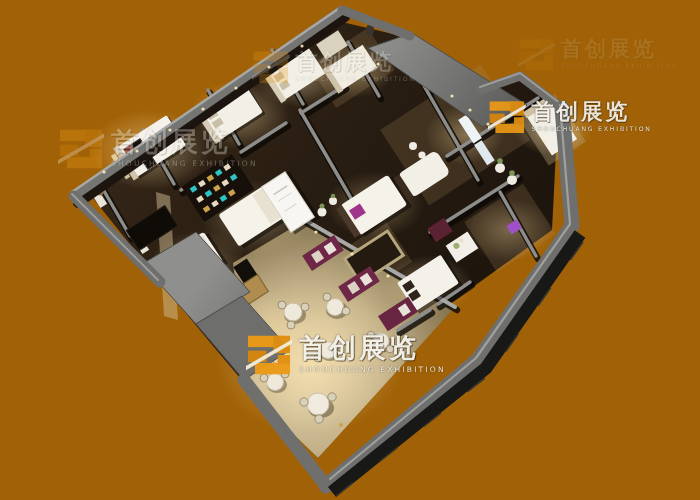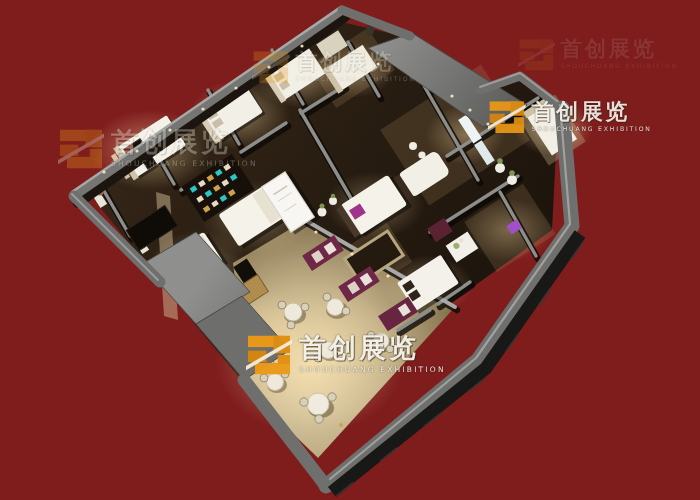--- a/index.html
+++ b/index.html
@@ -1,16 +1,16 @@
 <!DOCTYPE html>
 <html><head>
 <meta charset="utf-8">
 <style>
   html,body{margin:0;padding:0;background:#000;}
-  .stage{position:relative;width:700px;height:500px;background:#7f1d1d;overflow:hidden;
+  .stage{position:relative;width:700px;height:500px;background:#a16207;overflow:hidden;
          font-family:"DejaVu Sans",sans-serif;}
   .scene-svg{position:absolute;left:0;top:0;}
   .wm{position:absolute;display:flex;align-items:flex-start;gap:7px;pointer-events:none;
       transform-origin:top left;}
   .wm-logo{width:46px;height:42px;flex:0 0 auto;}
   .wm-txt{display:flex;flex-direction:column;}
   .wm-cn{font-size:27px;font-weight:bold;letter-spacing:3px;color:#f3f1ea;line-height:1.05;
          text-shadow:0 0 2px rgba(0,0,0,.65),1px 1px 0 rgba(70,45,10,.55);white-space:nowrap;}
   .wm-en{font-size:7.5px;letter-spacing:2.2px;color:#efece2;margin-top:3px;
          text-shadow:0 0 2px rgba(0,0,0,.6);white-space:nowrap;}

